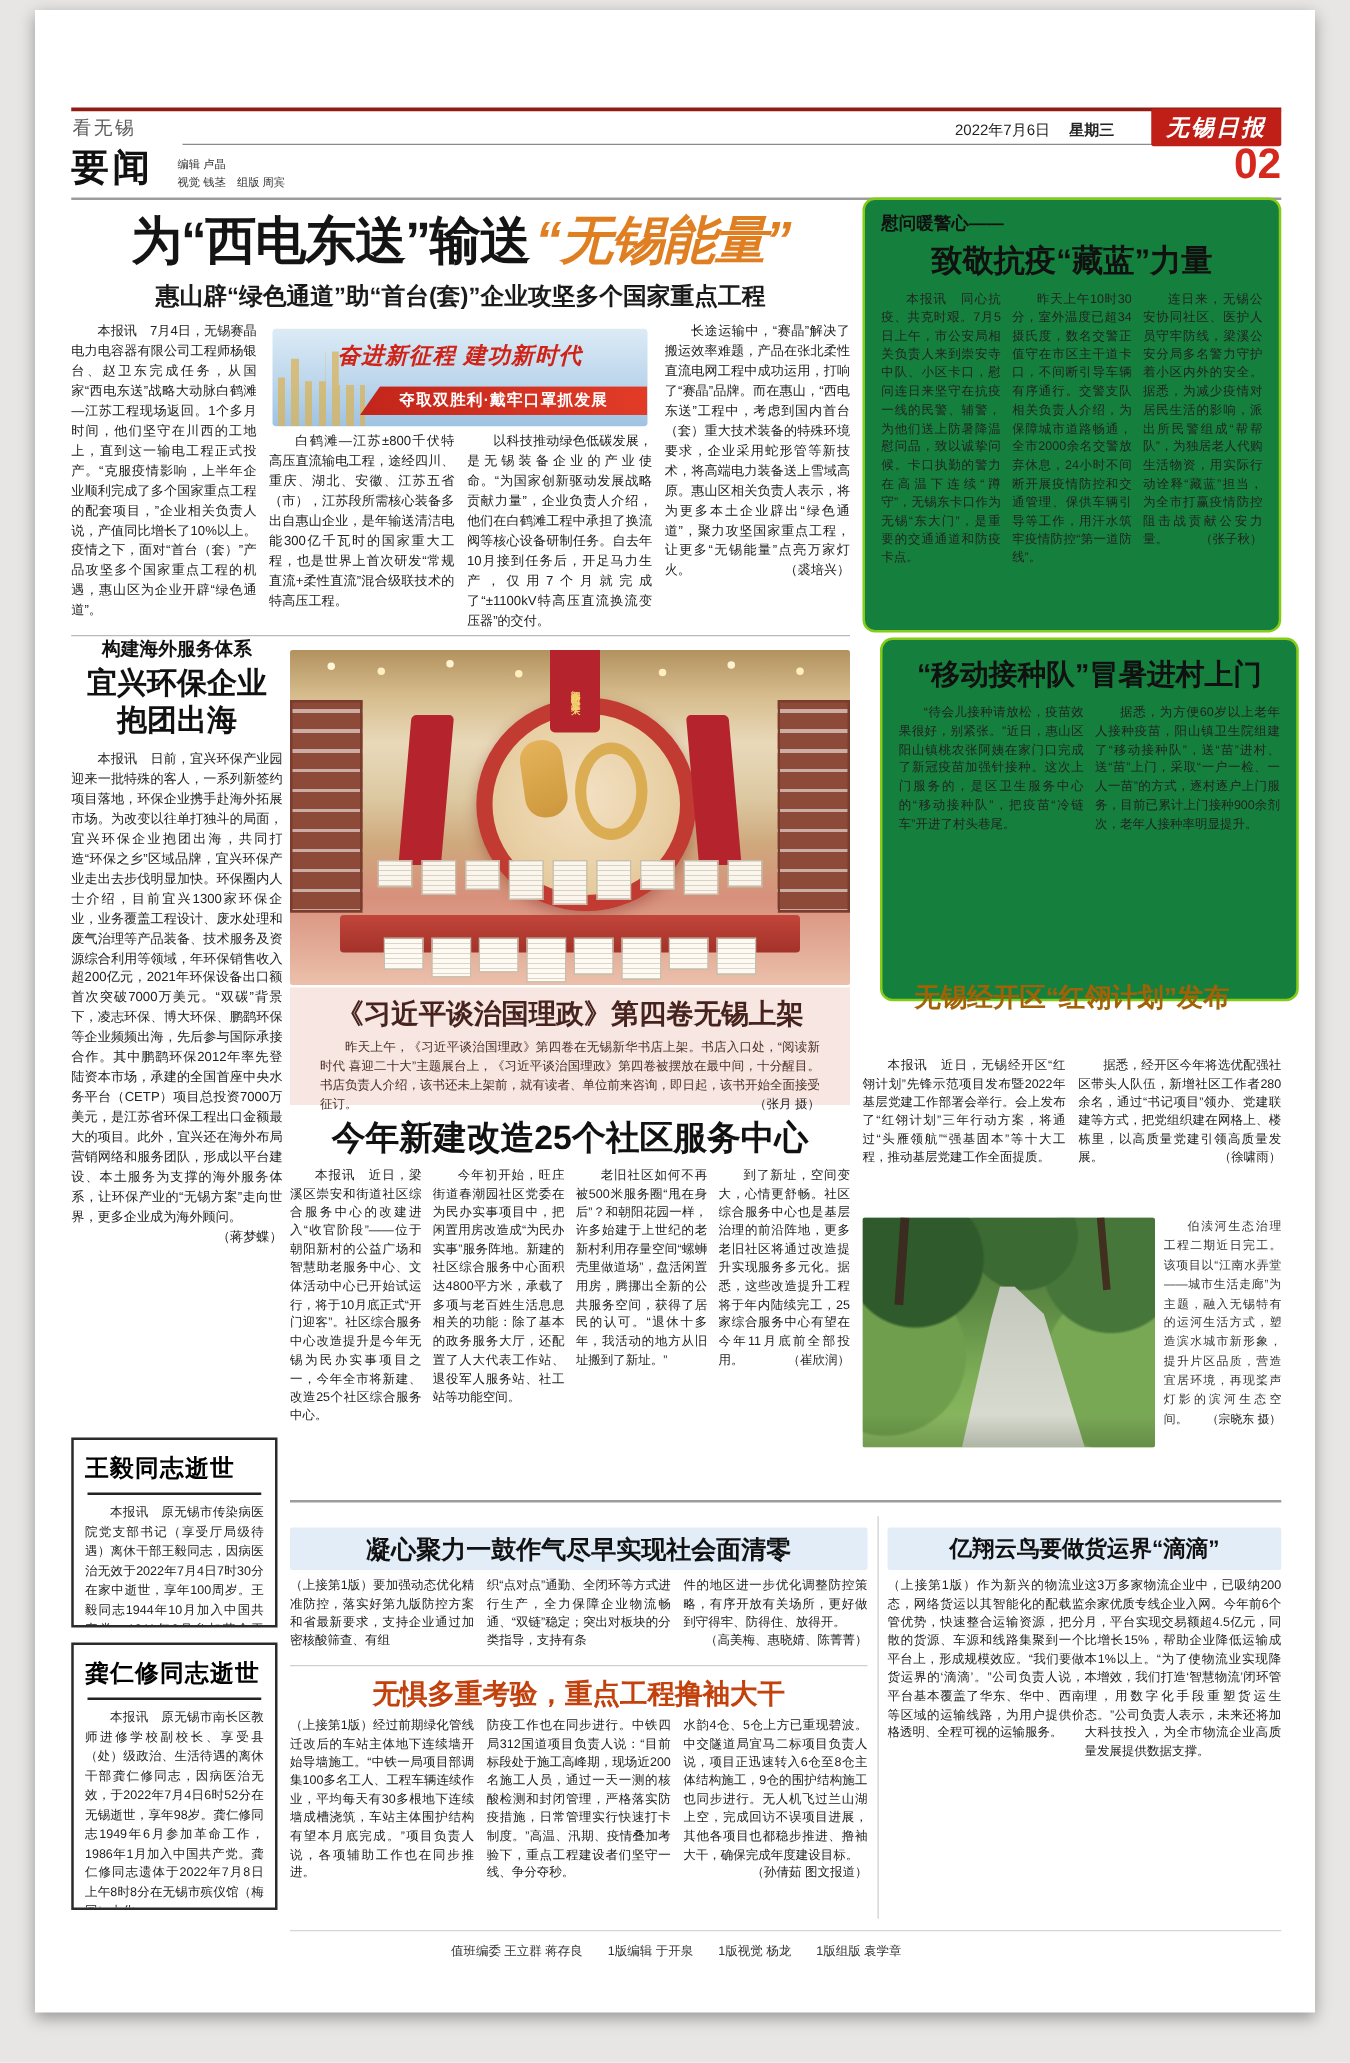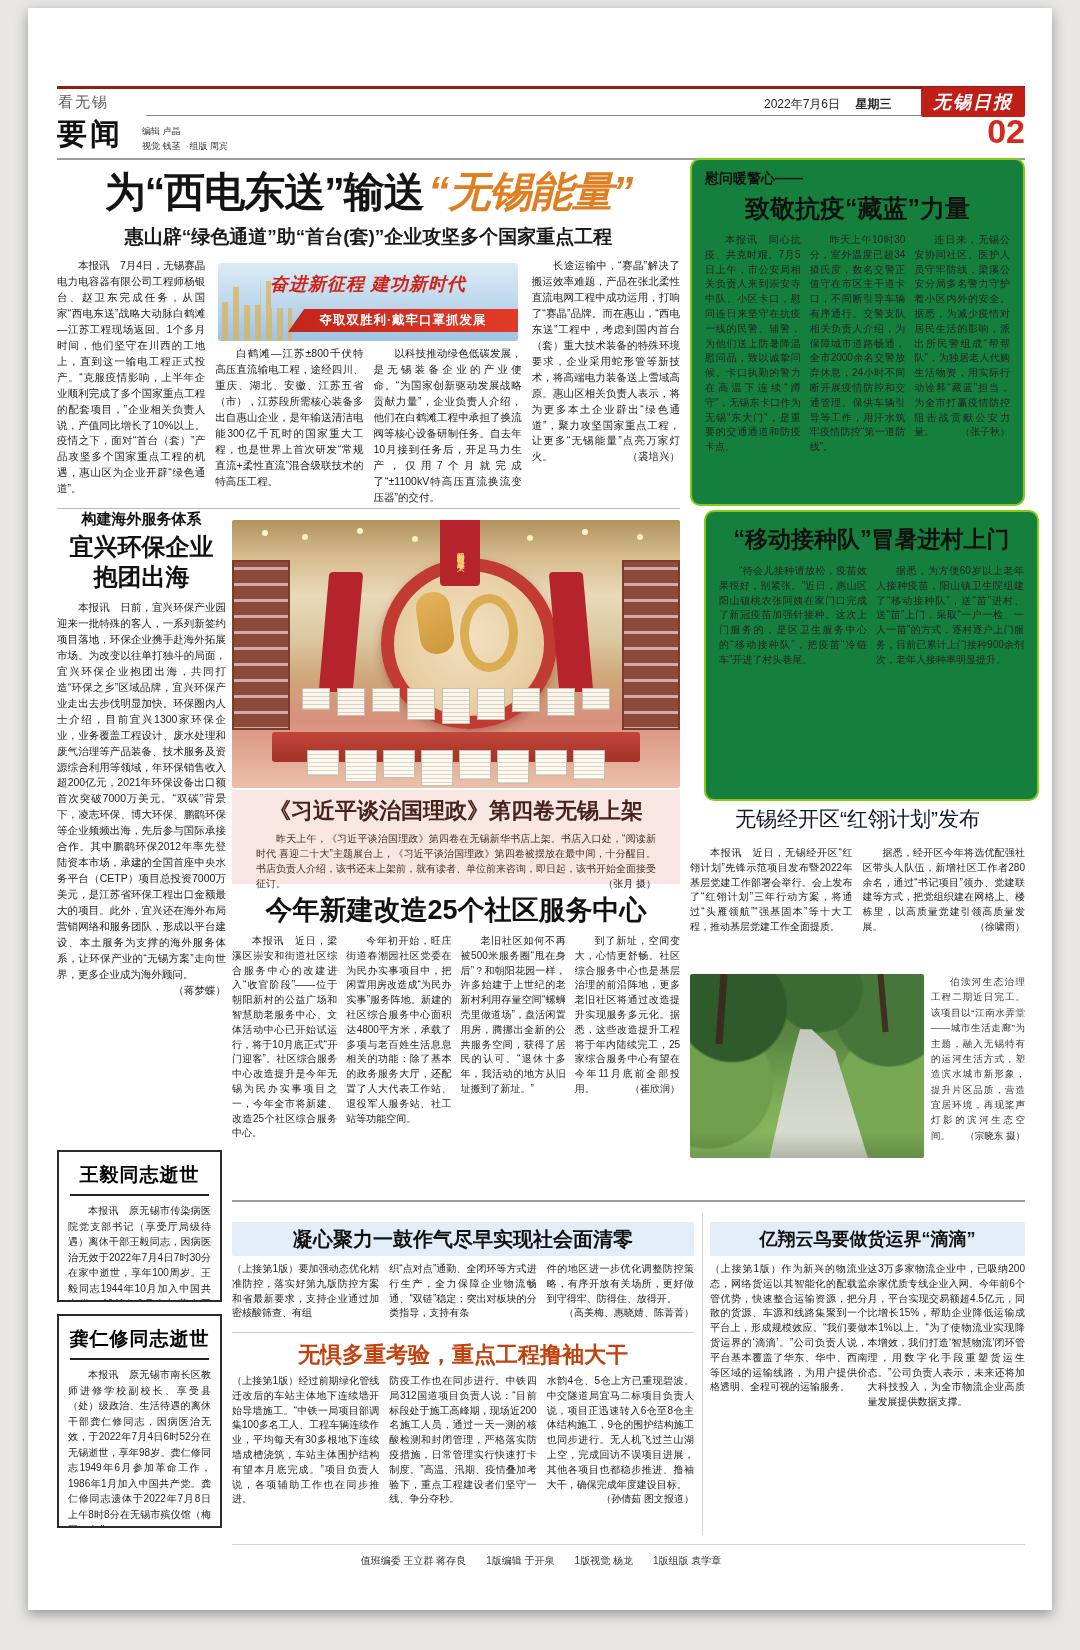--- a/index.html
+++ b/index.html
@@ -11,21 +11,21 @@
   .col-wrap{position:absolute;display:flex;gap:10px;overflow:hidden;}
   .col{flex:1;text-align:justify;font-size:10.5px;line-height:1.52;color:#222;overflow:hidden;
     text-indent:2em;}
   .col.small{font-size:10px;line-height:1.48;}
   .attr{float:right;color:#222;text-indent:0;}
   .kicker{font-weight:bold;color:#111;}
   .boxed{position:absolute;border:2px solid #84cc16;border-radius:10px;background:#15803d;}
   .band{position:absolute;background:#e2edf7;display:flex;align-items:center;justify-content:center;
     font-weight:bold;color:#111;border-radius:2px;}
   .obit{position:absolute;border:2px solid #2b2b2b;background:#fff;padding:6px 9px;overflow:hidden;}
-  .obit h3{margin:4px 0 6px;text-align:center;font-size:19px;letter-spacing:1px;}
+  .obit h3{margin:4px 0 6px;font-size:19px;letter-spacing:1px;}
   .obit .obit-rule{height:0;border-top:2px solid #222;margin:0 2px 7px;}
   .obit .body{font-size:10px;line-height:1.55;text-align:justify;text-indent:2em;color:#222;}
   .vline{position:absolute;width:1px;background:#cfcfcf;}
 </style>
 </head>
 <body>
 
 <div class="page">
 
   <div class="abs" style="left:29px;top:78px;width:968px;height:3px;background:#8f1d13;"></div>
@@ -158,21 +158,21 @@
   </div>
 
   <div class="abs" style="left:204px;top:884px;width:448px;text-align:center;font-size:27px;font-weight:bold;color:#111;">今年新建改造25个社区服务中心</div>
   <div class="col-wrap" style="left:204px;top:926px;width:448px;height:240px;gap:9px;">
     <div class="col small"><span>本报讯　近日，梁溪区崇安和街道社区综合服务中心的改建进入“收官阶段”——位于朝阳新村的公益广场和智慧助老服务中心、文体活动中心已开始试运行，将于10月底正式“开门迎客”。社区综合服务中心改造提升是今年无锡为民办实事项目之一，今年全市将新建、改造25个社区综合服务中心。</span></div>
     <div class="col small"><span>今年初开始，旺庄街道春潮园社区党委在为民办实事项目中，把闲置用房改造成“为民办实事”服务阵地。新建的社区综合服务中心面积达4800平方米，承载了多项与老百姓生活息息相关的功能：除了基本的政务服务大厅，还配置了人大代表工作站、退役军人服务站、社工站等功能空间。</span></div>
     <div class="col small"><span>老旧社区如何不再被500米服务圈“甩在身后”？和朝阳花园一样，许多始建于上世纪的老新村利用存量空间“螺蛳壳里做道场”，盘活闲置用房，腾挪出全新的公共服务空间，获得了居民的认可。“退休十多年，我活动的地方从旧址搬到了新址。”</span></div>
     <div class="col small"><span>到了新址，空间变大，心情更舒畅。社区综合服务中心也是基层治理的前沿阵地，更多老旧社区将通过改造提升实现服务多元化。据悉，这些改造提升工程将于年内陆续完工，25家综合服务中心有望在今年11月底前全部投用。</span><span class="attr">（崔欣润）</span></div>
   </div>
 
-  <div class="abs" style="left:662px;top:797px;width:335px;text-align:center;font-size:21px;font-weight:normal;color:#0f172a;">无锡经开区“红翎计划”发布</div>
+  <div class="abs" style="left:662px;top:776px;width:335px;text-align:center;font-size:21px;font-weight:bold;color:#a16207;">无锡经开区“红翎计划”发布</div>
   <div class="col-wrap" style="left:662px;top:838px;width:335px;height:118px;gap:10px;">
     <div class="col small"><span>本报讯　近日，无锡经开区“红翎计划”先锋示范项目发布暨2022年基层党建工作部署会举行。会上发布了“红翎计划”三年行动方案，将通过“头雁领航”“强基固本”等十大工程，推动基层党建工作全面提质。</span></div>
     <div class="col small"><span>据悉，经开区今年将选优配强社区带头人队伍，新增社区工作者280余名，通过“书记项目”领办、党建联建等方式，把党组织建在网格上、楼栋里，以高质量党建引领高质量发展。</span><span class="attr">（徐啸雨）</span></div>
   </div>
 
   <div class="abs" style="left:662px;top:966px;width:234px;height:184px;overflow:hidden;border-radius:2px;
               background:
                 radial-gradient(circle at 18% 18%,#2f5a2b 0 22%,transparent 23%),
                 radial-gradient(circle at 55% 8%,#3c6a33 0 20%,transparent 21%),
                 radial-gradient(circle at 85% 20%,#47763a 0 22%,transparent 23%),

